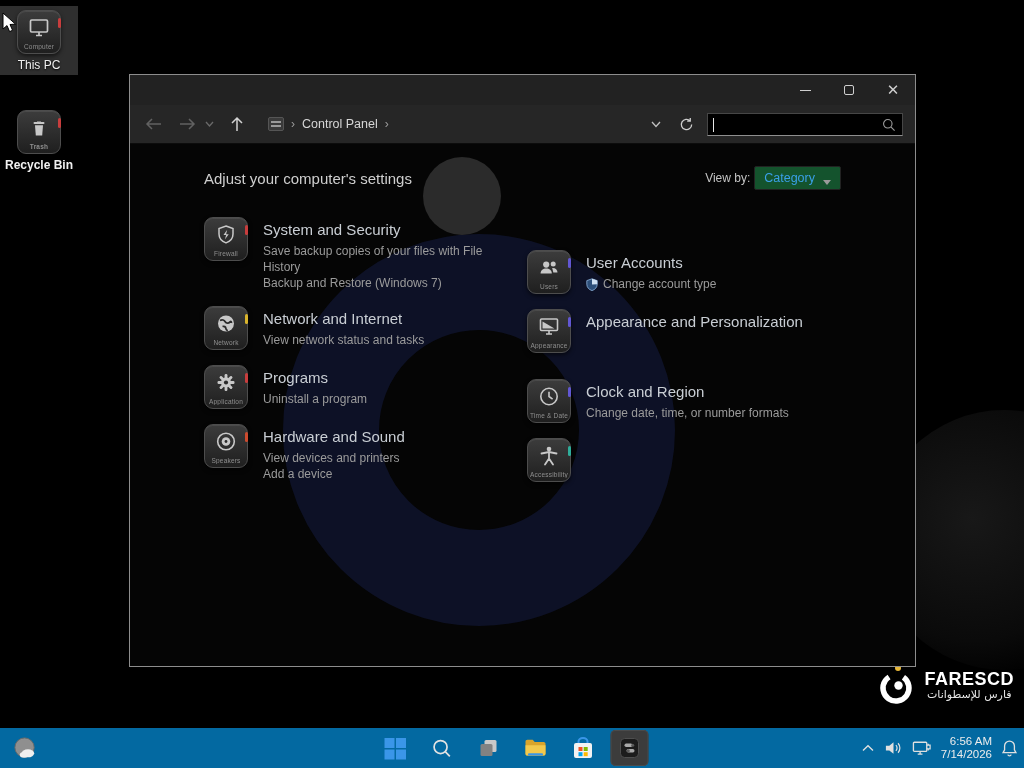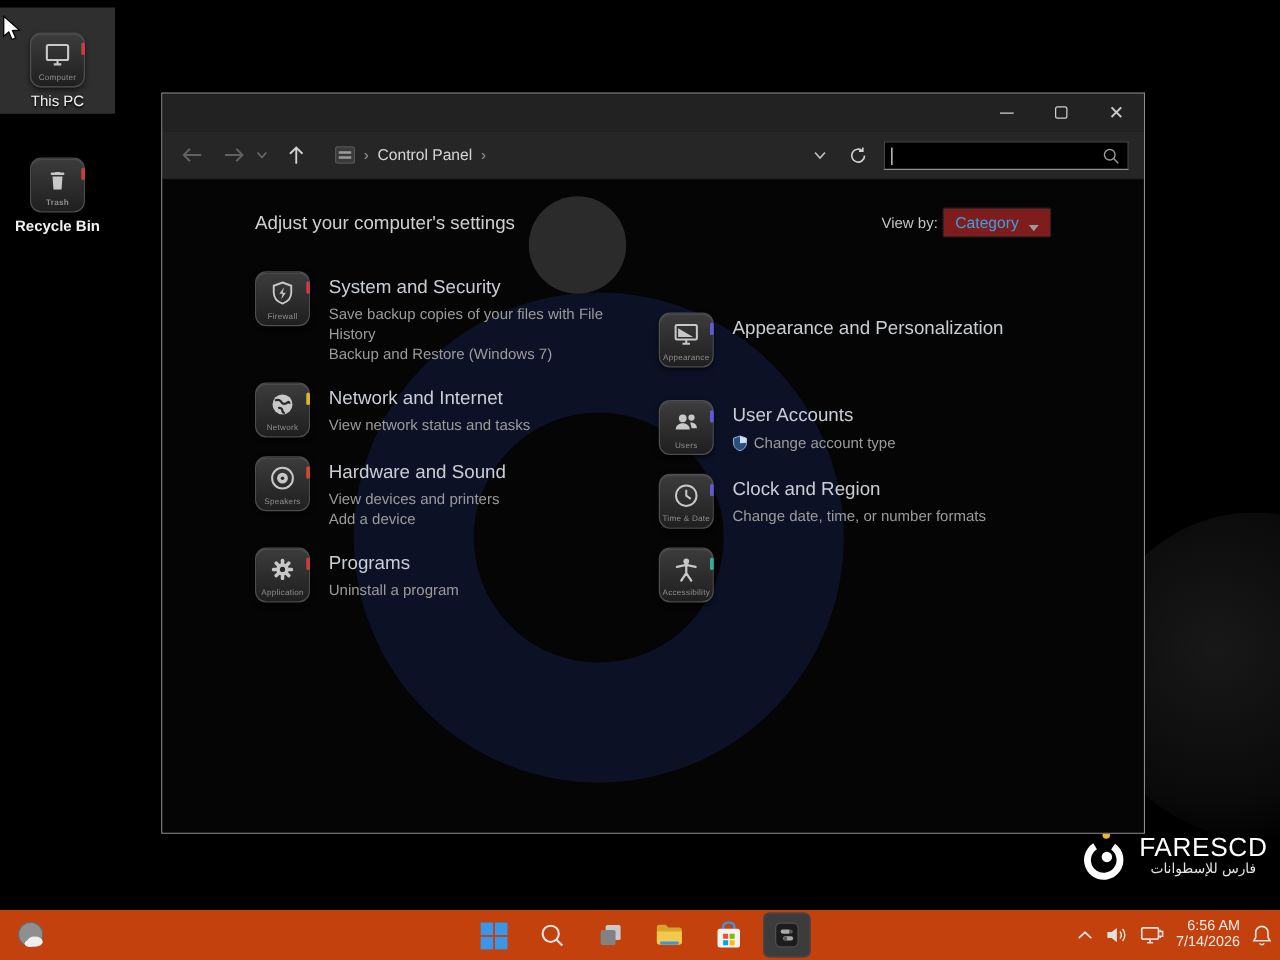--- a/index.html
+++ b/index.html
@@ -2,21 +2,21 @@
 <html><head>
 <meta charset="utf-8">
 <style>
   * { margin:0; padding:0; box-sizing:border-box; }
   html,body { width:1024px; height:768px; overflow:hidden; }
   body { background:#000; font-family:"Liberation Sans", sans-serif; position:relative; color:#ccc; }
 
   
   .desktop-sphere { position:absolute; right:-110px; top:410px; width:260px; height:260px;
     border-radius:50%; background:radial-gradient(circle at 38% 42%, #181818 0%, #0a0a0a 55%, #000 75%); z-index:1; }
-  .desk-icon { position:absolute; width:92px; text-align:center; z-index:2; padding:20px 0 3px; }
+  .desk-icon { position:absolute; width:78px; text-align:center; z-index:2; padding:4px 0 3px; }
   .desk-icon.selected { background:#2f2f2f; }
   .desk-icon .tile { margin:0 auto 4px; }
   .desk-label { font-size:12px; color:#f0f0f0; text-shadow:0 1px 2px #000; }
 
   
   .tile { position:relative; width:44px; height:44px; border-radius:9px;
     background:linear-gradient(#3c3c3c,#1f1f1f); border:1px solid #4d4d4d;
     box-shadow:0 2px 4px rgba(0,0,0,.6), inset 0 1px 0 rgba(255,255,255,.08);
     display:flex; align-items:flex-start; justify-content:center; flex-shrink:0; }
   .tile svg.glyph { margin-top:5px; }
@@ -58,45 +58,45 @@
   .content { position:relative; flex:1; background:#050505; overflow:hidden; }
   .wm-ring { position:absolute; left:153px; top:90px; width:392px; height:392px; border-radius:50%;
     border:96px solid rgba(22,30,72,.5); }
   .wm-dot { position:absolute; left:293px; top:13px; width:78px; height:78px; border-radius:50%; background:#2b2b2b; }
 
   .head-row { position:relative; z-index:2; display:flex; align-items:center; justify-content:space-between;
     margin:22px 74px 0; }
   .page-heading { font-size:15px; color:#cfcfcf; font-weight:400; }
   .viewby { display:flex; align-items:center; gap:4px; }
   .viewby-label { font-size:12px; color:#c4c4c4; }
-  .viewby-btn { display:flex; align-items:flex-end; gap:8px; background:#7f1d1d; border:1px solid #222;
+  .viewby-btn { display:flex; align-items:flex-end; gap:8px; background:#14532d; border:1px solid #222;
     border-radius:2px; padding:4px 9px; cursor:default; }
   .viewby-value { font-size:12.5px; color:#3aa0e8; }
   .viewby-caret { width:0; height:0; border-left:4px solid transparent; border-right:4px solid transparent;
     border-top:5px solid #9a9a9a; }
 
   .cat-cols { position:relative; z-index:2; display:flex; margin:27px 0 0 74px;align-items:flex-end; }
   .col-left { width:323px; }
   .col-right { flex:1; }
   .cat-item { display:flex; gap:15px; margin-bottom:15px; }
   .cat-item.mb-lg { margin-bottom:26px; }
   .cat-text { padding-top:2px; }
   .cat-title { font-size:15px; color:#c9ced4; line-height:21px; margin-bottom:3px; }
   .cat-link { font-size:12px; color:#9b9b9b; line-height:16px; }
   .col-left .cat-link { max-width:220px; }
   .with-shield { display:flex; align-items:center; gap:5px; }
 
   
   .brand { position:absolute; right:10px; bottom:60px; z-index:3; display:flex; align-items:center; gap:7px; }
   .brand-text { text-align:center; }
-  .brand-name { font-size:21px; font-weight:normal; color:#fff; letter-spacing:.5px; line-height:18px; }
+  .brand-name { font-size:18px; font-weight:bold; color:#fff; letter-spacing:.5px; line-height:18px; }
   .brand-ar { font-size:11px; color:#e5e5e5; font-family:"DejaVu Sans",sans-serif; }
 
   
-  .taskbar { position:absolute; left:0; bottom:0; width:1024px; height:40px; background:#c2410c; z-index:10; }
+  .taskbar { position:absolute; left:0; bottom:0; width:1024px; height:40px; background:#0369a1; z-index:10; }
   .tb-widgets { position:absolute; left:12px; top:7px; width:27px; height:27px; }
   .tb-center { position:absolute; left:50%; top:1px; transform:translateX(-50%);
     display:flex; align-items:center; gap:9px; height:38px; }
   .tb-btn { width:38px; height:36px; border-radius:5px; display:flex; align-items:center; justify-content:center; }
   .tb-btn.active { background:#3c3c3c; box-shadow:inset 0 0 0 1px #4a4a4a; }
   .tray { position:absolute; right:6px; top:0; height:40px; display:flex; align-items:center; gap:9px; }
   .tray-clock { text-align:right; font-size:11.5px; line-height:13px; color:#ececec; }
 
   .cursor { position:absolute; left:2px; top:12px; z-index:50; }
 </style>
@@ -249,72 +249,57 @@
           </div>
           <div class="cat-text">
             <div class="cat-title">Network and Internet</div>
             <div class="cat-link">View network status and tasks</div>
           </div>
         </div>
 
         <div class="cat-item">
           <div class="tile">
             <svg class="glyph" width="24" height="24" viewBox="0 0 24 24">
-              <circle cx="12" cy="11.5" r="8.3" fill="none" stroke="#c8c8c8" stroke-width="1.6"></circle>
-              <circle cx="12" cy="11.5" r="4.3" fill="#c8c8c8"></circle>
-              <circle cx="12" cy="11.5" r="1.4" fill="#2a2a2a"></circle>
-            </svg>
-            <span class="tile-label">Speakers</span>
-            <span class="dot dot-orange"></span>
-          </div>
-          <div class="cat-text">
-            <div class="cat-title">Hardware and Sound</div>
-            <div class="cat-link">View devices and printers</div>
-            <div class="cat-link">Add a device</div>
-          </div>
-        </div>
-
-        <div class="cat-item">
-          <div class="tile">
-            <svg class="glyph" width="24" height="24" viewBox="0 0 24 24">
               <g fill="#c8c8c8">
                 <rect x="10.6" y="3" width="2.8" height="17" rx="1.2"></rect>
                 <rect x="10.6" y="3" width="2.8" height="17" rx="1.2" transform="rotate(45 12 11.5)"></rect>
                 <rect x="10.6" y="3" width="2.8" height="17" rx="1.2" transform="rotate(90 12 11.5)"></rect>
                 <rect x="10.6" y="3" width="2.8" height="17" rx="1.2" transform="rotate(135 12 11.5)"></rect>
                 <circle cx="12" cy="11.5" r="5"></circle>
               </g>
               <circle cx="12" cy="11.5" r="2.1" fill="#2a2a2a"></circle>
             </svg>
             <span class="tile-label">Application</span>
             <span class="dot dot-red"></span>
           </div>
           <div class="cat-text">
             <div class="cat-title">Programs</div>
             <div class="cat-link">Uninstall a program</div>
           </div>
         </div>
+
+        <div class="cat-item">
+          <div class="tile">
+            <svg class="glyph" width="24" height="24" viewBox="0 0 24 24">
+              <circle cx="12" cy="11.5" r="8.3" fill="none" stroke="#c8c8c8" stroke-width="1.6"></circle>
+              <circle cx="12" cy="11.5" r="4.3" fill="#c8c8c8"></circle>
+              <circle cx="12" cy="11.5" r="1.4" fill="#2a2a2a"></circle>
+            </svg>
+            <span class="tile-label">Speakers</span>
+            <span class="dot dot-orange"></span>
+          </div>
+          <div class="cat-text">
+            <div class="cat-title">Hardware and Sound</div>
+            <div class="cat-link">View devices and printers</div>
+            <div class="cat-link">Add a device</div>
+          </div>
+        </div>
       </div>
 
       <div class="col-right">
-
-        <div class="cat-item mb-lg">
-          <div class="tile">
-            <svg class="glyph" width="24" height="24" viewBox="0 0 24 24">
-              <rect x="3.5" y="4" width="17" height="11.5" rx="1" fill="none" stroke="#c8c8c8" stroke-width="1.6"></rect>
-              <path d="M5.5 13.5v-7l12 7z" fill="#c8c8c8"></path>
-              <path d="M9 19h6M12 15.5V19" stroke="#c8c8c8" stroke-width="1.6" fill="none"></path>
-            </svg>
-            <span class="tile-label">Appearance</span>
-            <span class="dot dot-purple"></span>
-          </div>
-          <div class="cat-text">
-            <div class="cat-title">Appearance and Personalization</div>
-          </div>
-        </div>
 
         <div class="cat-item">
           <div class="tile">
             <svg class="glyph" width="24" height="24" viewBox="0 0 24 24">
               <circle cx="9.2" cy="8.6" r="3.1" fill="#c8c8c8"></circle>
               <path d="M3.6 17.5c0-3 2.5-4.9 5.6-4.9s5.6 1.9 5.6 4.9z" fill="#c8c8c8"></path>
               <circle cx="16.2" cy="8" r="2.5" fill="#c8c8c8"></circle>
               <path d="M15.2 12.1c3-.3 5.3 1.6 5.3 4.4h-4.2" fill="#c8c8c8"></path>
             </svg>
             <span class="tile-label">Users</span>
@@ -322,20 +307,35 @@
           </div>
           <div class="cat-text">
             <div class="cat-title">User Accounts</div>
             <div class="cat-link with-shield">
               <svg width="12" height="13" viewBox="0 0 12 13">
                 <path d="M6 .8l5.2 1.8v3.6c0 3.2-2.1 5.4-5.2 6.4C2.9 11.6.8 9.4.8 6.2V2.6z" fill="#2d4f7a" stroke="#8fb4dd" stroke-width=".8"></path>
                 <path d="M6 .8l5.2 1.8v3.6L6 6.5z" fill="#cfe0f2"></path>
               </svg>
               <span>Change account type</span>
             </div>
+          </div>
+        </div>
+
+        <div class="cat-item mb-lg">
+          <div class="tile">
+            <svg class="glyph" width="24" height="24" viewBox="0 0 24 24">
+              <rect x="3.5" y="4" width="17" height="11.5" rx="1" fill="none" stroke="#c8c8c8" stroke-width="1.6"></rect>
+              <path d="M5.5 13.5v-7l12 7z" fill="#c8c8c8"></path>
+              <path d="M9 19h6M12 15.5V19" stroke="#c8c8c8" stroke-width="1.6" fill="none"></path>
+            </svg>
+            <span class="tile-label">Appearance</span>
+            <span class="dot dot-purple"></span>
+          </div>
+          <div class="cat-text">
+            <div class="cat-title">Appearance and Personalization</div>
           </div>
         </div>
 
         <div class="cat-item">
           <div class="tile">
             <svg class="glyph" width="24" height="24" viewBox="0 0 24 24">
               <circle cx="12" cy="11.5" r="8.2" fill="none" stroke="#c8c8c8" stroke-width="1.6"></circle>
               <path d="M12 6.8v4.7l3.6 2.6" fill="none" stroke="#c8c8c8" stroke-width="1.6"></path>
             </svg>
             <span class="tile-label">Time &amp; Date</span>

